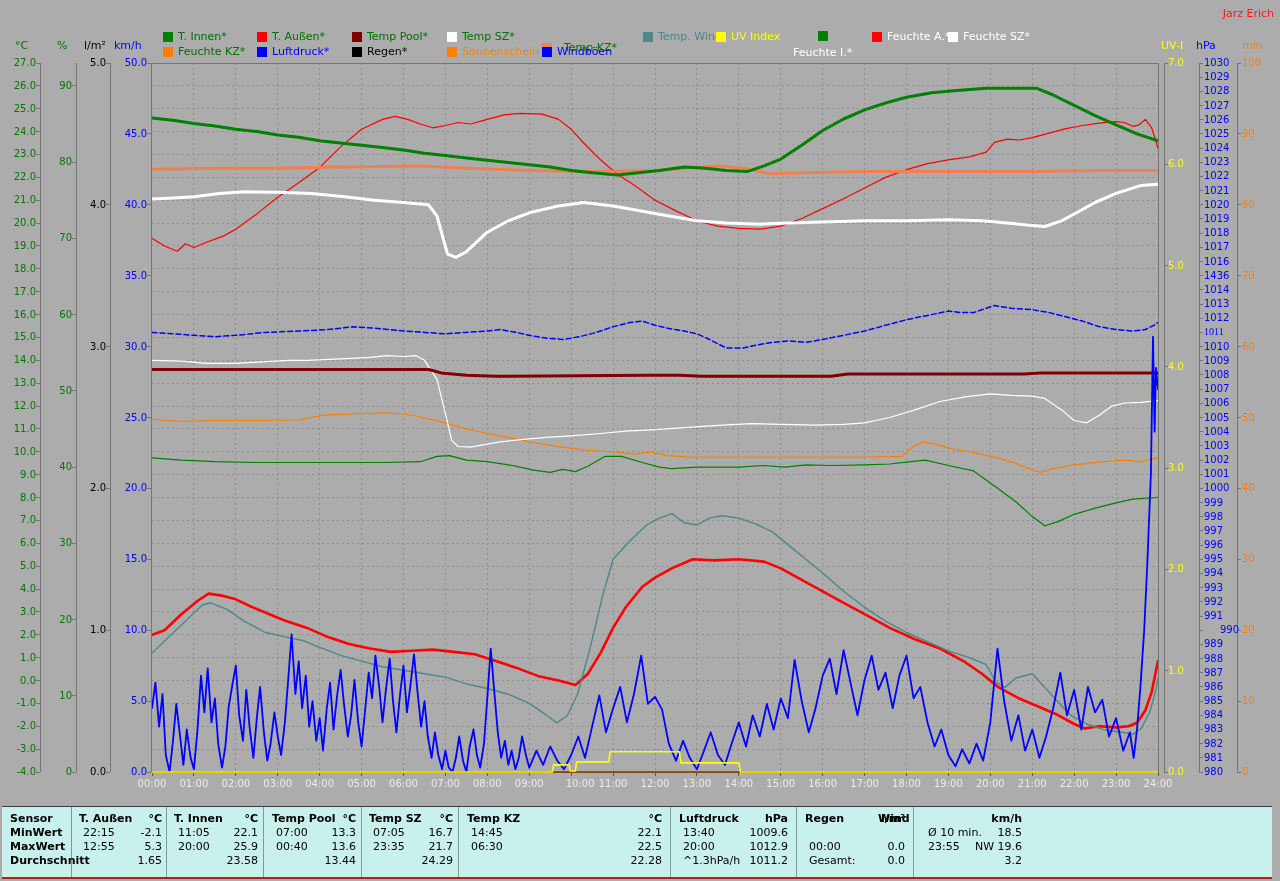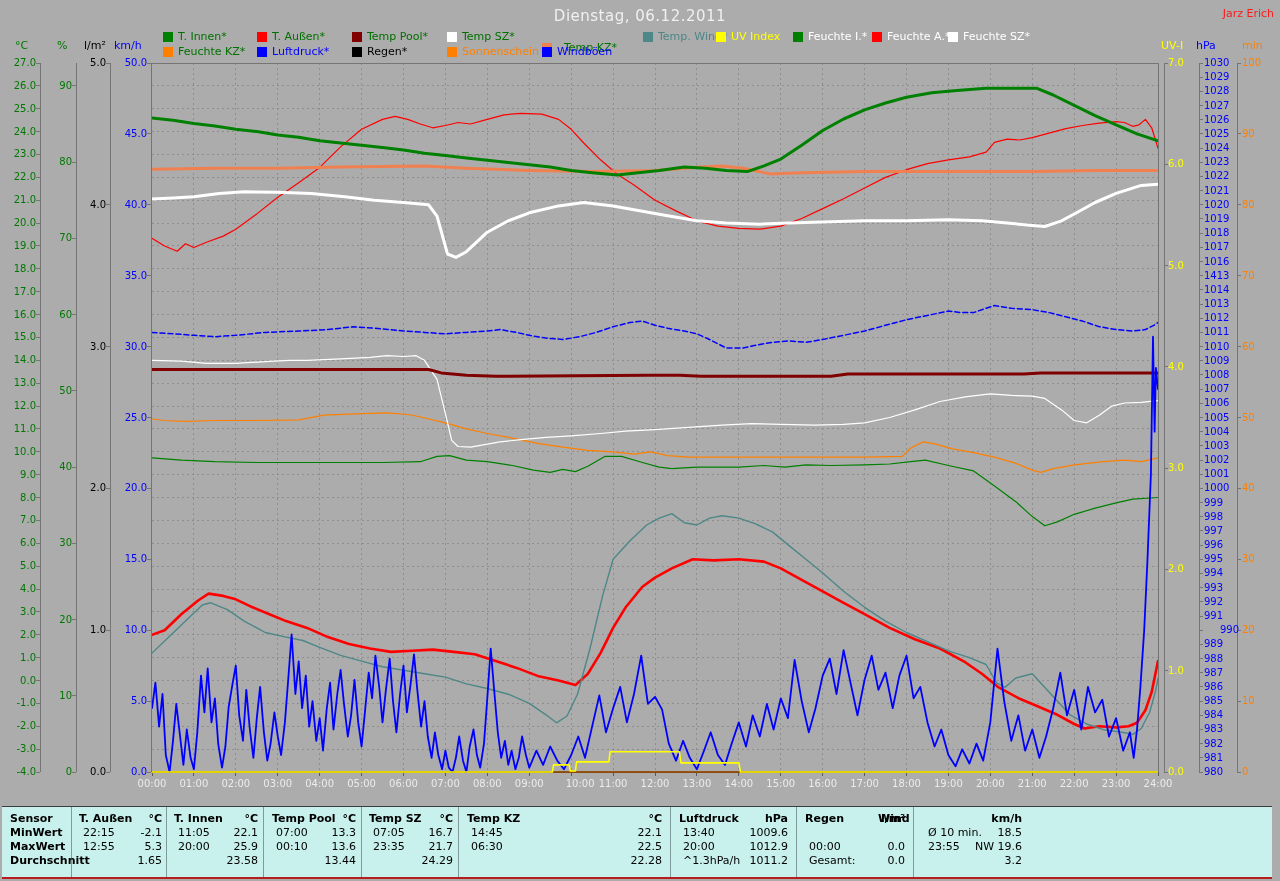--- a/index.html
+++ b/index.html
@@ -17,21 +17,20 @@
      border-top:1px solid #3c3c3c;border-bottom:2px solid #b91c1c;font-size:11px;color:#000;}
   .tsep{position:absolute;top:0;bottom:0;width:1px;background:#7f9a9a;}
   .tcell{position:absolute;white-space:nowrap;line-height:13px;}
   .tbold{font-weight:bold;}
   svg{position:absolute;left:0;top:0;}
 </style>
 </head>
 <body>
 
 <div class="page">
-  <div class="abs" id="page-title">Dienstag, 06.12.2011</div>
   <div class="abs" id="author">Jarz Erich</div>
   <div id="legend">
       <div class="legend-item" style="position: absolute; left: 163px; top: 31px; color: rgb(0, 112, 0);">
         <span class="legend-box" style="background: rgb(0, 128, 0);"></span>
         <span>T. Innen*</span>
       </div>
       <div class="legend-item" style="position: absolute; left: 257px; top: 31px; color: rgb(0, 112, 0);">
         <span class="legend-box" style="background: rgb(255, 0, 0);"></span>
         <span>T. Außen*</span>
       </div>
@@ -48,21 +47,21 @@
         <span>Temp KZ*</span>
       </div>
       <div class="legend-item" style="position: absolute; left: 643px; top: 31px; color: rgb(78, 135, 135);">
         <span class="legend-box" style="background: rgb(78, 135, 135);"></span>
         <span>Temp. Wind*</span>
       </div>
       <div class="legend-item" style="position: absolute; left: 716px; top: 31px; color: rgb(255, 255, 0);">
         <span class="legend-box" style="background: rgb(255, 255, 0);"></span>
         <span>UV Index</span>
       </div>
-      <div class="legend-item" style="position: absolute; left: 793px; top: 31px; color: rgb(255, 255, 255);">
+      <div class="legend-item" style="position: absolute; left: 793px; top: 31px; color: rgb(255, 255, 255); flex-direction: column;">
         <span class="legend-box" style="background: rgb(0, 128, 0);"></span>
         <span>Feuchte I.*</span>
       </div>
       <div class="legend-item" style="position: absolute; left: 872px; top: 31px; color: rgb(255, 255, 255);">
         <span class="legend-box" style="background: rgb(255, 0, 0);"></span>
         <span>Feuchte A.*</span>
       </div>
       <div class="legend-item" style="position: absolute; left: 948px; top: 31px; color: rgb(255, 255, 255);">
         <span class="legend-box" style="background: rgb(255, 255, 255);"></span>
         <span>Feuchte SZ*</span>
@@ -413,25 +412,25 @@
       <div class="axis-label" style="position: absolute; top: 127.9px; color: rgb(0, 0, 255); left: 1204px; width: 46px; text-align: left;">1025</div>
       <div class="axis-label" style="position: absolute; top: 142.08px; color: rgb(0, 0, 255); left: 1204px; width: 46px; text-align: left;">1024</div>
       <div class="axis-label" style="position: absolute; top: 156.26px; color: rgb(0, 0, 255); left: 1204px; width: 46px; text-align: left;">1023</div>
       <div class="axis-label" style="position: absolute; top: 170.44px; color: rgb(0, 0, 255); left: 1204px; width: 46px; text-align: left;">1022</div>
       <div class="axis-label" style="position: absolute; top: 184.62px; color: rgb(0, 0, 255); left: 1204px; width: 46px; text-align: left;">1021</div>
       <div class="axis-label" style="position: absolute; top: 198.8px; color: rgb(0, 0, 255); left: 1204px; width: 46px; text-align: left;">1020</div>
       <div class="axis-label" style="position: absolute; top: 212.98px; color: rgb(0, 0, 255); left: 1204px; width: 46px; text-align: left;">1019</div>
       <div class="axis-label" style="position: absolute; top: 227.16px; color: rgb(0, 0, 255); left: 1204px; width: 46px; text-align: left;">1018</div>
       <div class="axis-label" style="position: absolute; top: 241.34px; color: rgb(0, 0, 255); left: 1204px; width: 46px; text-align: left;">1017</div>
       <div class="axis-label" style="position: absolute; top: 255.52px; color: rgb(0, 0, 255); left: 1204px; width: 46px; text-align: left;">1016</div>
-      <div class="axis-label" style="position: absolute; top: 269.7px; color: rgb(0, 0, 255); left: 1204px; width: 46px; text-align: left;">1413</div>
+      <div class="axis-label" style="position: absolute; top: 269.7px; color: rgb(0, 0, 255); left: 1204px; width: 46px; text-align: left;">1436</div>
       <div class="axis-label" style="position: absolute; top: 283.88px; color: rgb(0, 0, 255); left: 1204px; width: 46px; text-align: left;">1014</div>
       <div class="axis-label" style="position: absolute; top: 298.06px; color: rgb(0, 0, 255); left: 1204px; width: 46px; text-align: left;">1013</div>
       <div class="axis-label" style="position: absolute; top: 312.24px; color: rgb(0, 0, 255); left: 1204px; width: 46px; text-align: left;">1012</div>
-      <div class="axis-label" style="position: absolute; top: 326.42px; color: rgb(0, 0, 255); left: 1204px; width: 46px; text-align: left;">1011</div>
+      <div class="axis-label" style="position: absolute; top: 326.42px; color: rgb(0, 0, 255); left: 1204px; width: 46px; text-align: left; font-family: Liberation Serif, serif;">1011</div>
       <div class="axis-label" style="position: absolute; top: 340.6px; color: rgb(0, 0, 255); left: 1204px; width: 46px; text-align: left;">1010</div>
       <div class="axis-label" style="position: absolute; top: 354.78px; color: rgb(0, 0, 255); left: 1204px; width: 46px; text-align: left;">1009</div>
       <div class="axis-label" style="position: absolute; top: 368.96px; color: rgb(0, 0, 255); left: 1204px; width: 46px; text-align: left;">1008</div>
       <div class="axis-label" style="position: absolute; top: 383.14px; color: rgb(0, 0, 255); left: 1204px; width: 46px; text-align: left;">1007</div>
       <div class="axis-label" style="position: absolute; top: 397.32px; color: rgb(0, 0, 255); left: 1204px; width: 46px; text-align: left;">1006</div>
       <div class="axis-label" style="position: absolute; top: 411.5px; color: rgb(0, 0, 255); left: 1204px; width: 46px; text-align: left;">1005</div>
       <div class="axis-label" style="position: absolute; top: 425.68px; color: rgb(0, 0, 255); left: 1204px; width: 46px; text-align: left;">1004</div>
       <div class="axis-label" style="position: absolute; top: 439.86px; color: rgb(0, 0, 255); left: 1204px; width: 46px; text-align: left;">1003</div>
       <div class="axis-label" style="position: absolute; top: 454.04px; color: rgb(0, 0, 255); left: 1204px; width: 46px; text-align: left;">1002</div>
       <div class="axis-label" style="position: absolute; top: 468.22px; color: rgb(0, 0, 255); left: 1204px; width: 46px; text-align: left;">1001</div>
@@ -519,21 +518,21 @@
       <div class="tcell tbold" style="left: 186px; top: 5px; width: 70px; text-align: right;">°C</div>
       <div class="tcell" style="left: 176px; top: 19px;">11:05</div>
       <div class="tcell" style="left: 166px; top: 19px; width: 90px; text-align: right;">22.1</div>
       <div class="tcell" style="left: 176px; top: 33px;">20:00</div>
       <div class="tcell" style="left: 166px; top: 33px; width: 90px; text-align: right;">25.9</div>
       <div class="tcell" style="left: 166px; top: 47px; width: 90px; text-align: right;">23.58</div>
       <div class="tcell tbold" style="left: 270px; top: 5px;">Temp Pool</div>
       <div class="tcell tbold" style="left: 284px; top: 5px; width: 70px; text-align: right;">°C</div>
       <div class="tcell" style="left: 274px; top: 19px;">07:00</div>
       <div class="tcell" style="left: 264px; top: 19px; width: 90px; text-align: right;">13.3</div>
-      <div class="tcell" style="left: 274px; top: 33px;">00:10</div>
+      <div class="tcell" style="left: 274px; top: 33px;">00:40</div>
       <div class="tcell" style="left: 264px; top: 33px; width: 90px; text-align: right;">13.6</div>
       <div class="tcell" style="left: 264px; top: 47px; width: 90px; text-align: right;">13.44</div>
       <div class="tcell tbold" style="left: 367px; top: 5px;">Temp SZ</div>
       <div class="tcell tbold" style="left: 381px; top: 5px; width: 70px; text-align: right;">°C</div>
       <div class="tcell" style="left: 371px; top: 19px;">07:05</div>
       <div class="tcell" style="left: 361px; top: 19px; width: 90px; text-align: right;">16.7</div>
       <div class="tcell" style="left: 371px; top: 33px;">23:35</div>
       <div class="tcell" style="left: 361px; top: 33px; width: 90px; text-align: right;">21.7</div>
       <div class="tcell" style="left: 361px; top: 47px; width: 90px; text-align: right;">24.29</div>
       <div class="tcell tbold" style="left: 465px; top: 5px;">Temp KZ</div>

